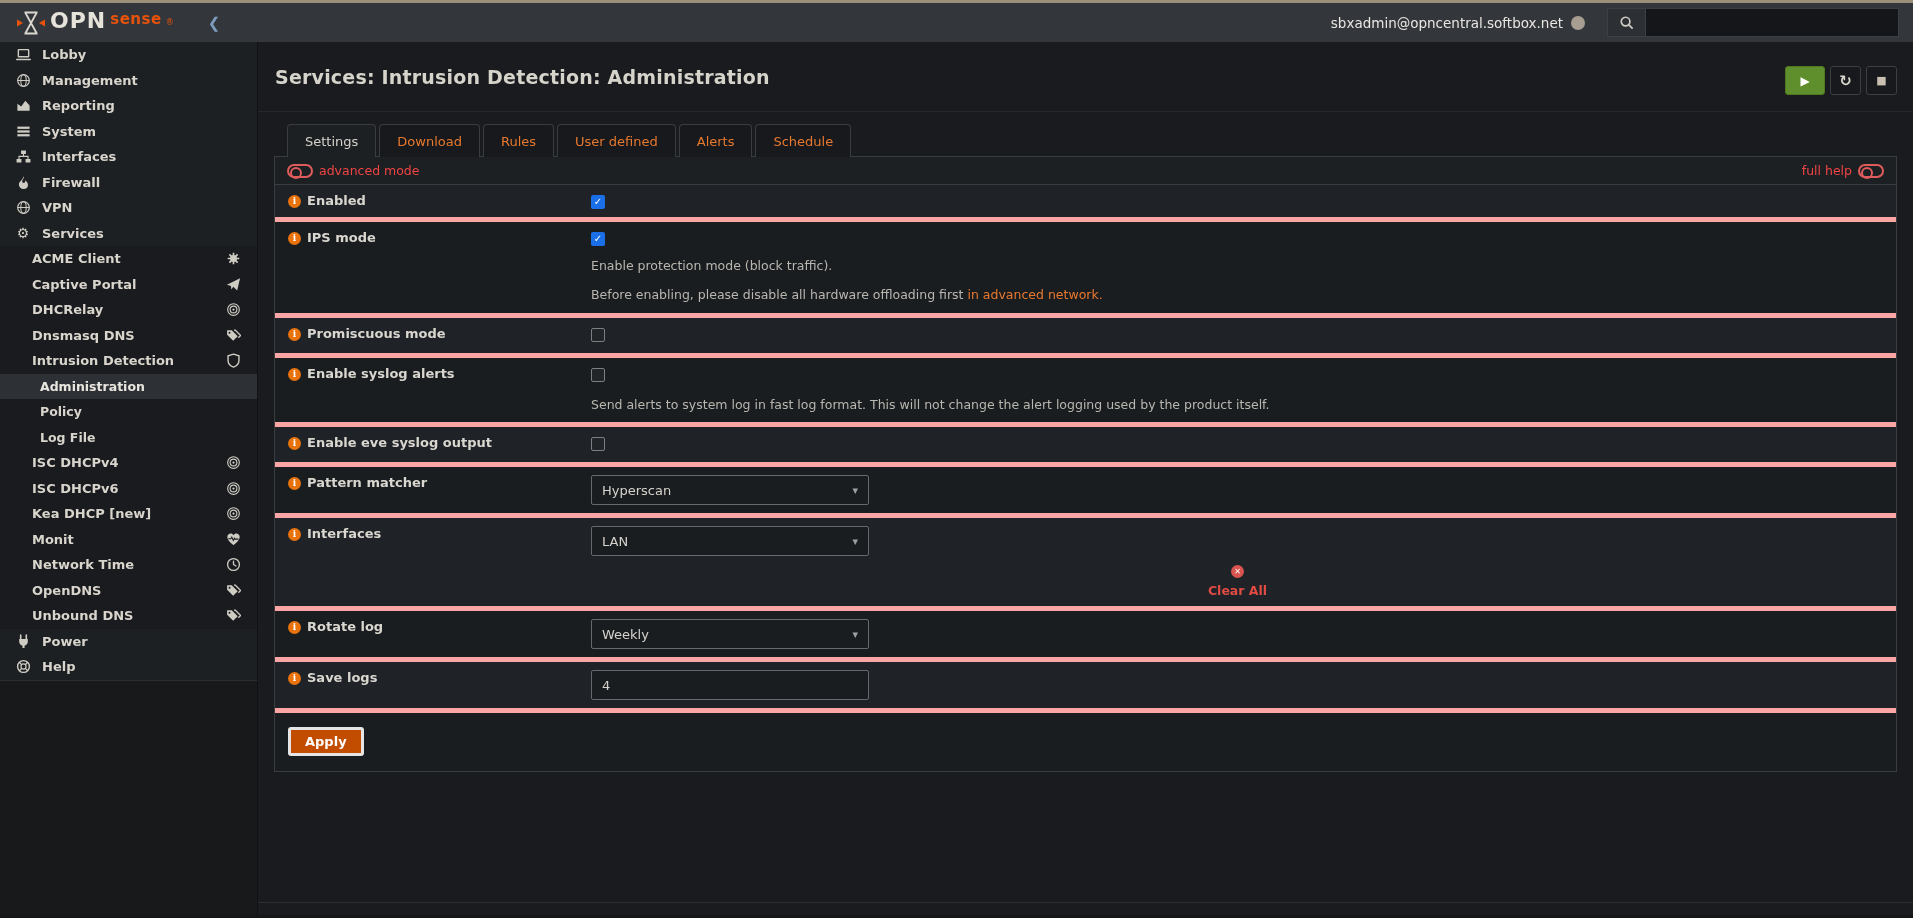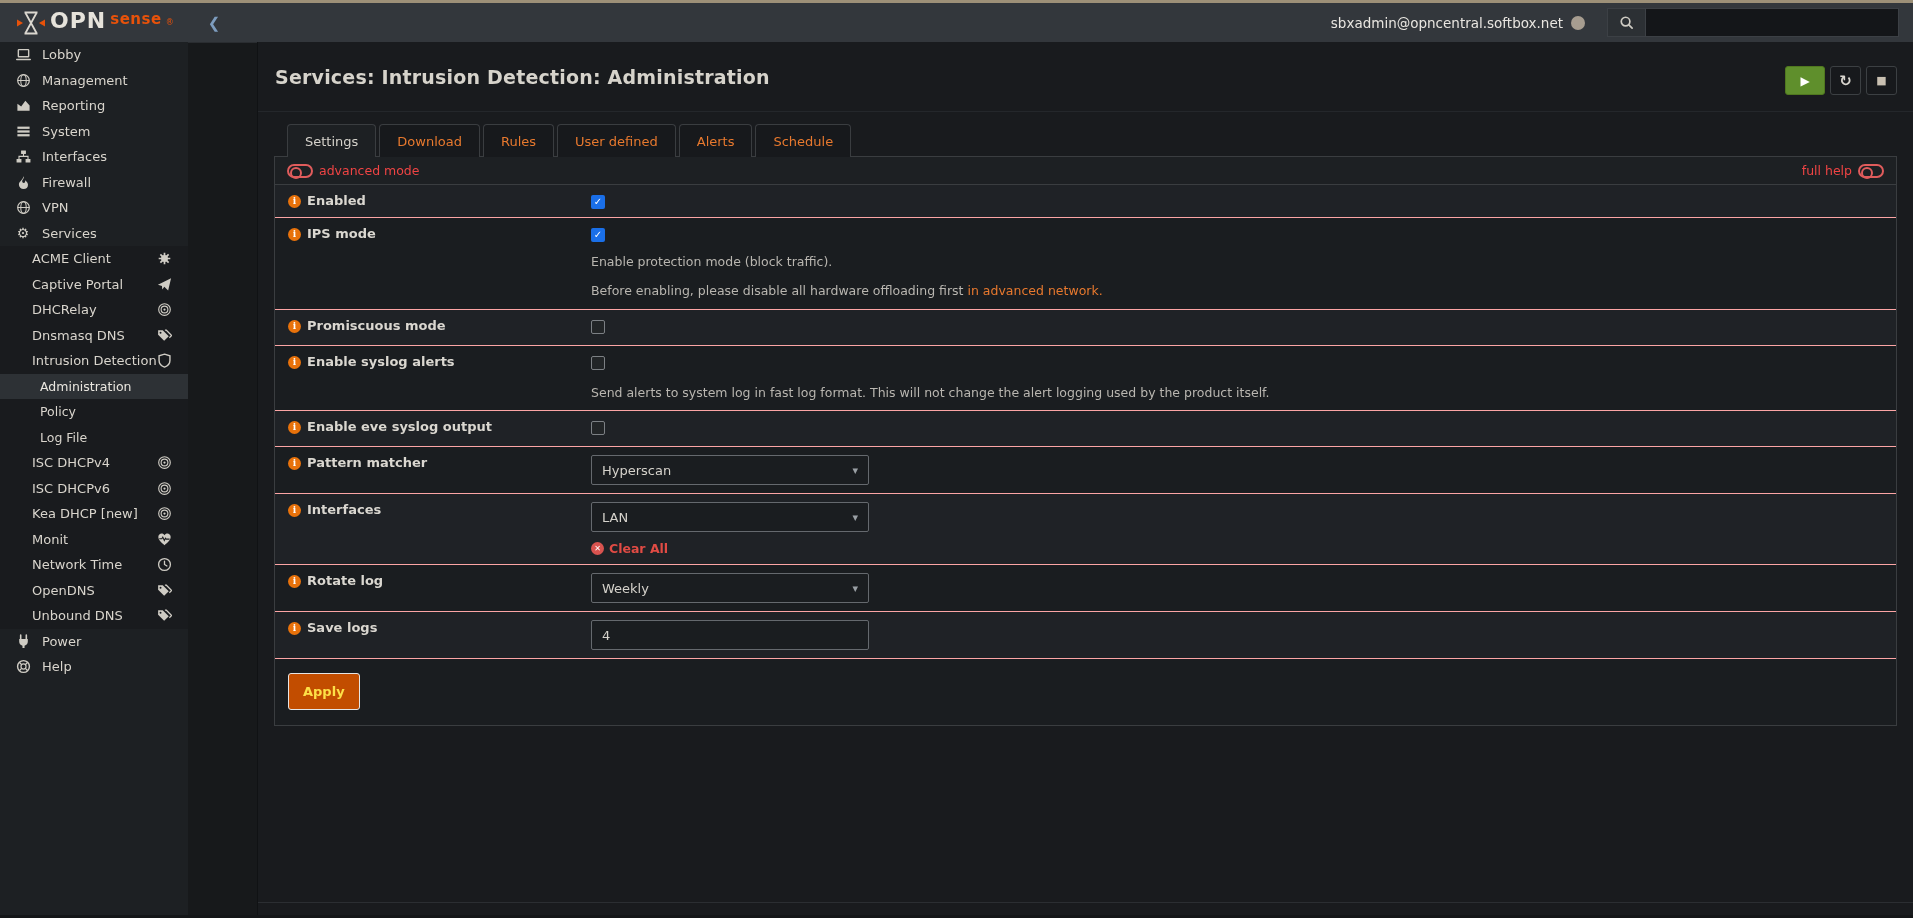--- a/index.html
+++ b/index.html
@@ -18,21 +18,21 @@
   .user-email { color:#e9e6e1; font-size:13.5px; margin-right:8px; }
   .avatar-dot { width:14px; height:14px; border-radius:50%; background:#a79d90; margin-right:22px; }
   .searchbox { display:flex; width:292px; height:29px; border:1px solid #3c4045; background:#141619; }
   .search-ico-cell { width:38px; background:#2c3034; border-right:1px solid #3c4045;
     display:flex; align-items:center; justify-content:center; color:#cfccc4; }
   .searchbox input { flex:1; background:transparent; border:none; outline:none; color:#d5d2cb;
     font-family:inherit; font-size:13px; padding:0 8px; }
 
   
   .layout { display:flex; height:873px; }
-  .sidebar { width:258px; background:#1d2023; border-right:1px solid #101214; display:flex; flex-direction:row; }
+  .sidebar { width:258px; background:#1d2023; border-right:1px solid #101214; display:flex; flex-direction:column;font-weight:bold; }
   .sb-menu { }
   .sb-item { display:flex; align-items:center; height:25.5px; padding:0 14px; cursor:pointer; color:#d9d5cd; }
   .sb-item .sb-ico { width:18px; display:flex; justify-content:center; margin-right:10px; color:#cfccc4; }
   .sb-item.l2, .sb-item.l3 { background:#191b1e;padding-left:6px; }
   .sb-item.l2 .lab { margin-left:26px; }
   .sb-item.l3 .lab { margin-left:34px; font-size:12.5px; }
   .sb-item.active { background:#2d3135; color:#e9e6df; }
   .sb-item .lab { flex:1; }
   .sb-right-ico { color:#cfccc4; margin-right:2px; display:flex; }
   .sb-bottom { flex:1; background:#17191b; border-top:1px solid #2a2d31; }
@@ -59,47 +59,47 @@
 
   .panel { border:1px solid #3a3d40; background:#1d2023; position:relative; z-index:1; }
   .adv-row { display:flex; align-items:center; padding:6px 12px; border-bottom:1px solid #3a3d40;
     font-size:12.5px; color:#ef4444; }
   .adv-right { margin-left:auto; display:flex; align-items:center; gap:6px; }
   .adv-left { display:flex; align-items:center; gap:6px; cursor:pointer; }
   .toggle { width:26px; height:14px; border:2px solid #e05c5c; border-radius:8px; position:relative; display:inline-block; }
   .toggle::before { content:""; position:absolute; left:1px; top:1px; width:8px; height:8px;
     border:2px solid #e05c5c; border-radius:50%; }
 
-  .frow { display:grid; grid-template-columns:316px 1fr; border-bottom:1px solid #fca5a5; }
+  .frow { display:grid; grid-template-columns:316px 1fr; border-bottom:5px solid #fca5a5; }
   .frow:nth-child(odd) { background:#1f2226; }
   .frow:nth-child(even) { background:#1a1d20; }
   .fl { display:flex; align-items:flex-start; gap:6px; padding:8px 10px 8px 13px; font-weight:700; color:#dad7d0; }
   .info-ico { flex:0 0 13px; width:13px; height:13px; border-radius:50%; background:#e8720b; color:#fff;
     text-align:center; font:700 9px/13px "DejaVu Serif",serif; margin-top:2px; }
   .info-ico::before { content:"i"; }
   .fc { padding:8px 12px 8px 0; }
   .cb { width:14px; height:14px; border-radius:2px; display:inline-block; cursor:pointer; margin-top:2px; }
   .cb.on { background:#1a6fe8; color:#fff; text-align:center; font-size:10px; line-height:14px; font-weight:700; }
   .cb.on::before { content:"✓"; }
   .cb.off { background:#222527; border:1px solid #7c8084; }
   .help { color:#b9b6b0; font-size:12.5px; max-width:780px; line-height:1.55; margin-top:10px; }
   .help a { color:#e8792e; text-decoration:none; cursor:pointer; }
   .sel { width:278px; height:30px; background:#1a1d20; border:1px solid #65696e; border-radius:2px;
     display:flex; align-items:center; padding:0 10px; position:relative; cursor:pointer; color:#d5d2cb; }
   .sel .caret { position:absolute; right:10px; color:#9aa0a5; font-size:11px; }
   .tin { width:278px; height:30px; background:#1a1d20; border:1px solid #65696e; border-radius:2px;
     color:#d5d2cb; padding:0 10px; font-family:inherit; font-size:13px; outline:none; }
   .clear-all { display:flex; align-items:center; gap:5px; margin-top:9px; color:#e04b44; font-size:12.5px;
-    font-weight:700; cursor:pointer; }
+    font-weight:700; cursor:pointer;flex-direction:column; }
   .clear-ico { width:13px; height:13px; border-radius:50%; background:#d9534f; color:#fff; text-align:center;
     font-size:8px; line-height:13px; font-weight:700; }
   .clear-ico::before { content:"✕"; }
   .apply-row { padding:14px 12px 15px 13px; background:#1a1d20; }
-  .btn-apply { background:#c24d00; border:1px solid #e5e5e5; border-radius:3px; color:#fde047;
-    font-weight:700; font-size:13px; padding:10px 14px; cursor:pointer; font-family:inherit; }
+  .btn-apply { background:#c24d00; border:3px solid #e5e5e5; border-radius:3px; color:#ffffff;
+    font-weight:700; font-size:13px; padding:4px 14px; cursor:pointer; font-family:inherit; }
   .main-footer { height:13px; border-top:1px solid #2b2e32; margin-top:8px; }
 </style>
 </head>
 <body>
 
 <div class="topbar">
   <div class="logo">
     <svg viewBox="0 0 30 26" width="30" height="26">
       <g stroke="#dcd8d0" stroke-width="1.8" fill="none">
         <path d="M8.5 2.5h13M8.5 23.5h13"></path>

